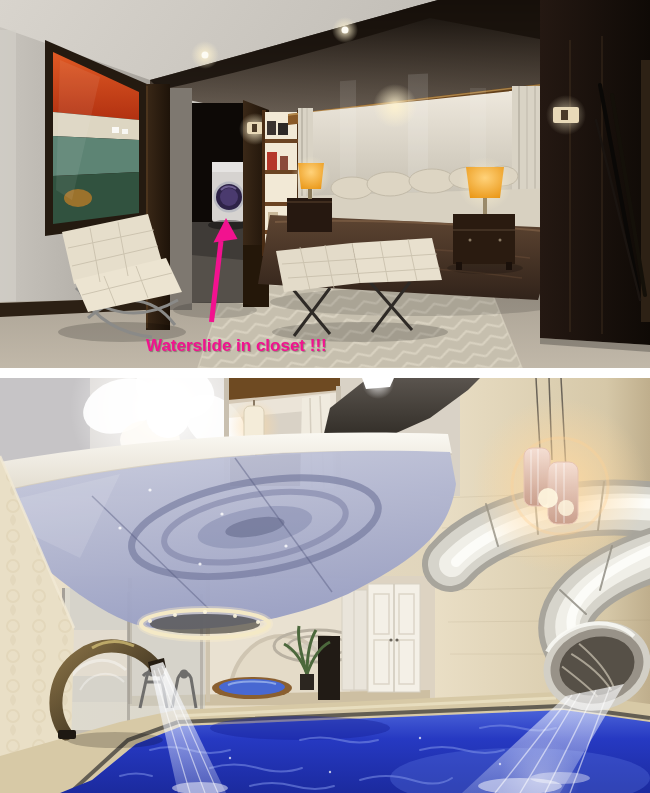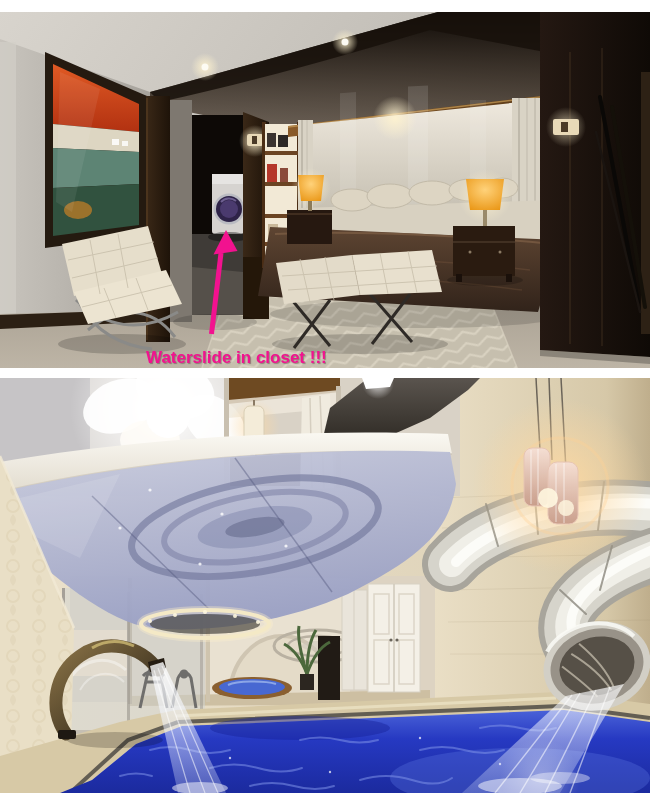--- a/index.html
+++ b/index.html
@@ -1,19 +1,19 @@
 <!DOCTYPE html>
 <html><head>
 <meta charset="utf-8">
 <style>
   html,body{margin:0;padding:0;background:#ffffff;}
   .canvas{position:relative;width:650px;height:793px;background:#ffffff;overflow:hidden;
           font-family:"Liberation Sans",sans-serif;}
   .photo{position:absolute;left:0;width:650px;overflow:hidden;}
-  .photo-top{top:0;height:368px;margin-top:12px;}
+  .photo-top{top:0;height:368px;}
   .photo-gap{position:absolute;top:368px;left:0;width:650px;height:10px;background:#ffffff;}
   .photo-bottom{top:378px;height:415px;}
   .annotation-layer{position:absolute;top:0;left:0;width:650px;height:368px;pointer-events:none;}
   .annotation-text{
     position:absolute;left:146px;top:336px;
     font-size:17px;font-weight:bold;letter-spacing:0px;white-space:nowrap;
     color:#f2128f;text-shadow:1px 1px 1px rgba(80,50,50,.45);
   }
   svg{display:block;}
 </style>

